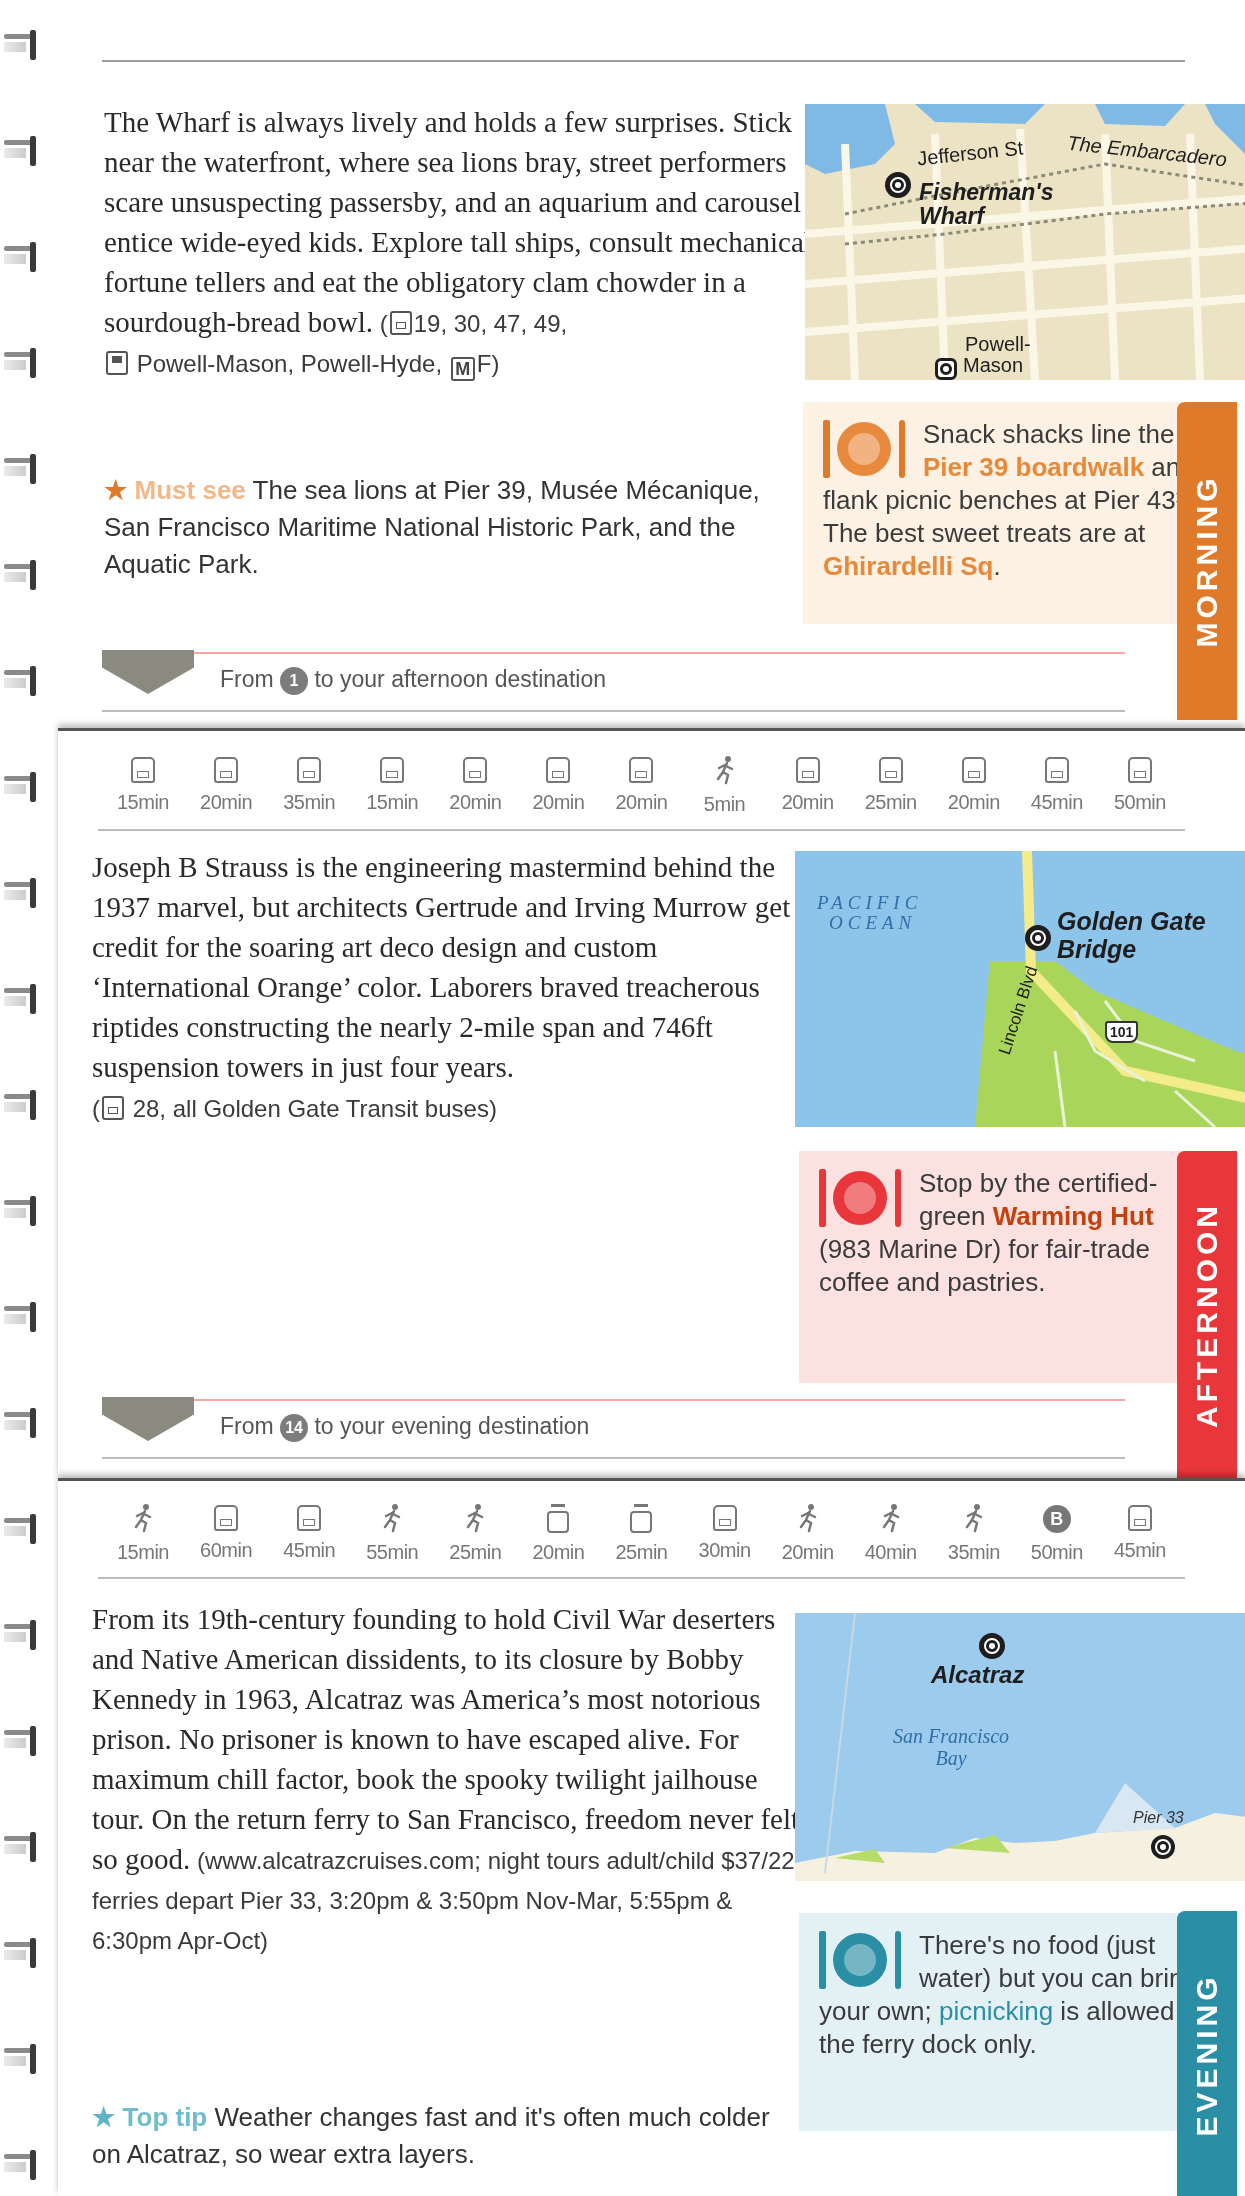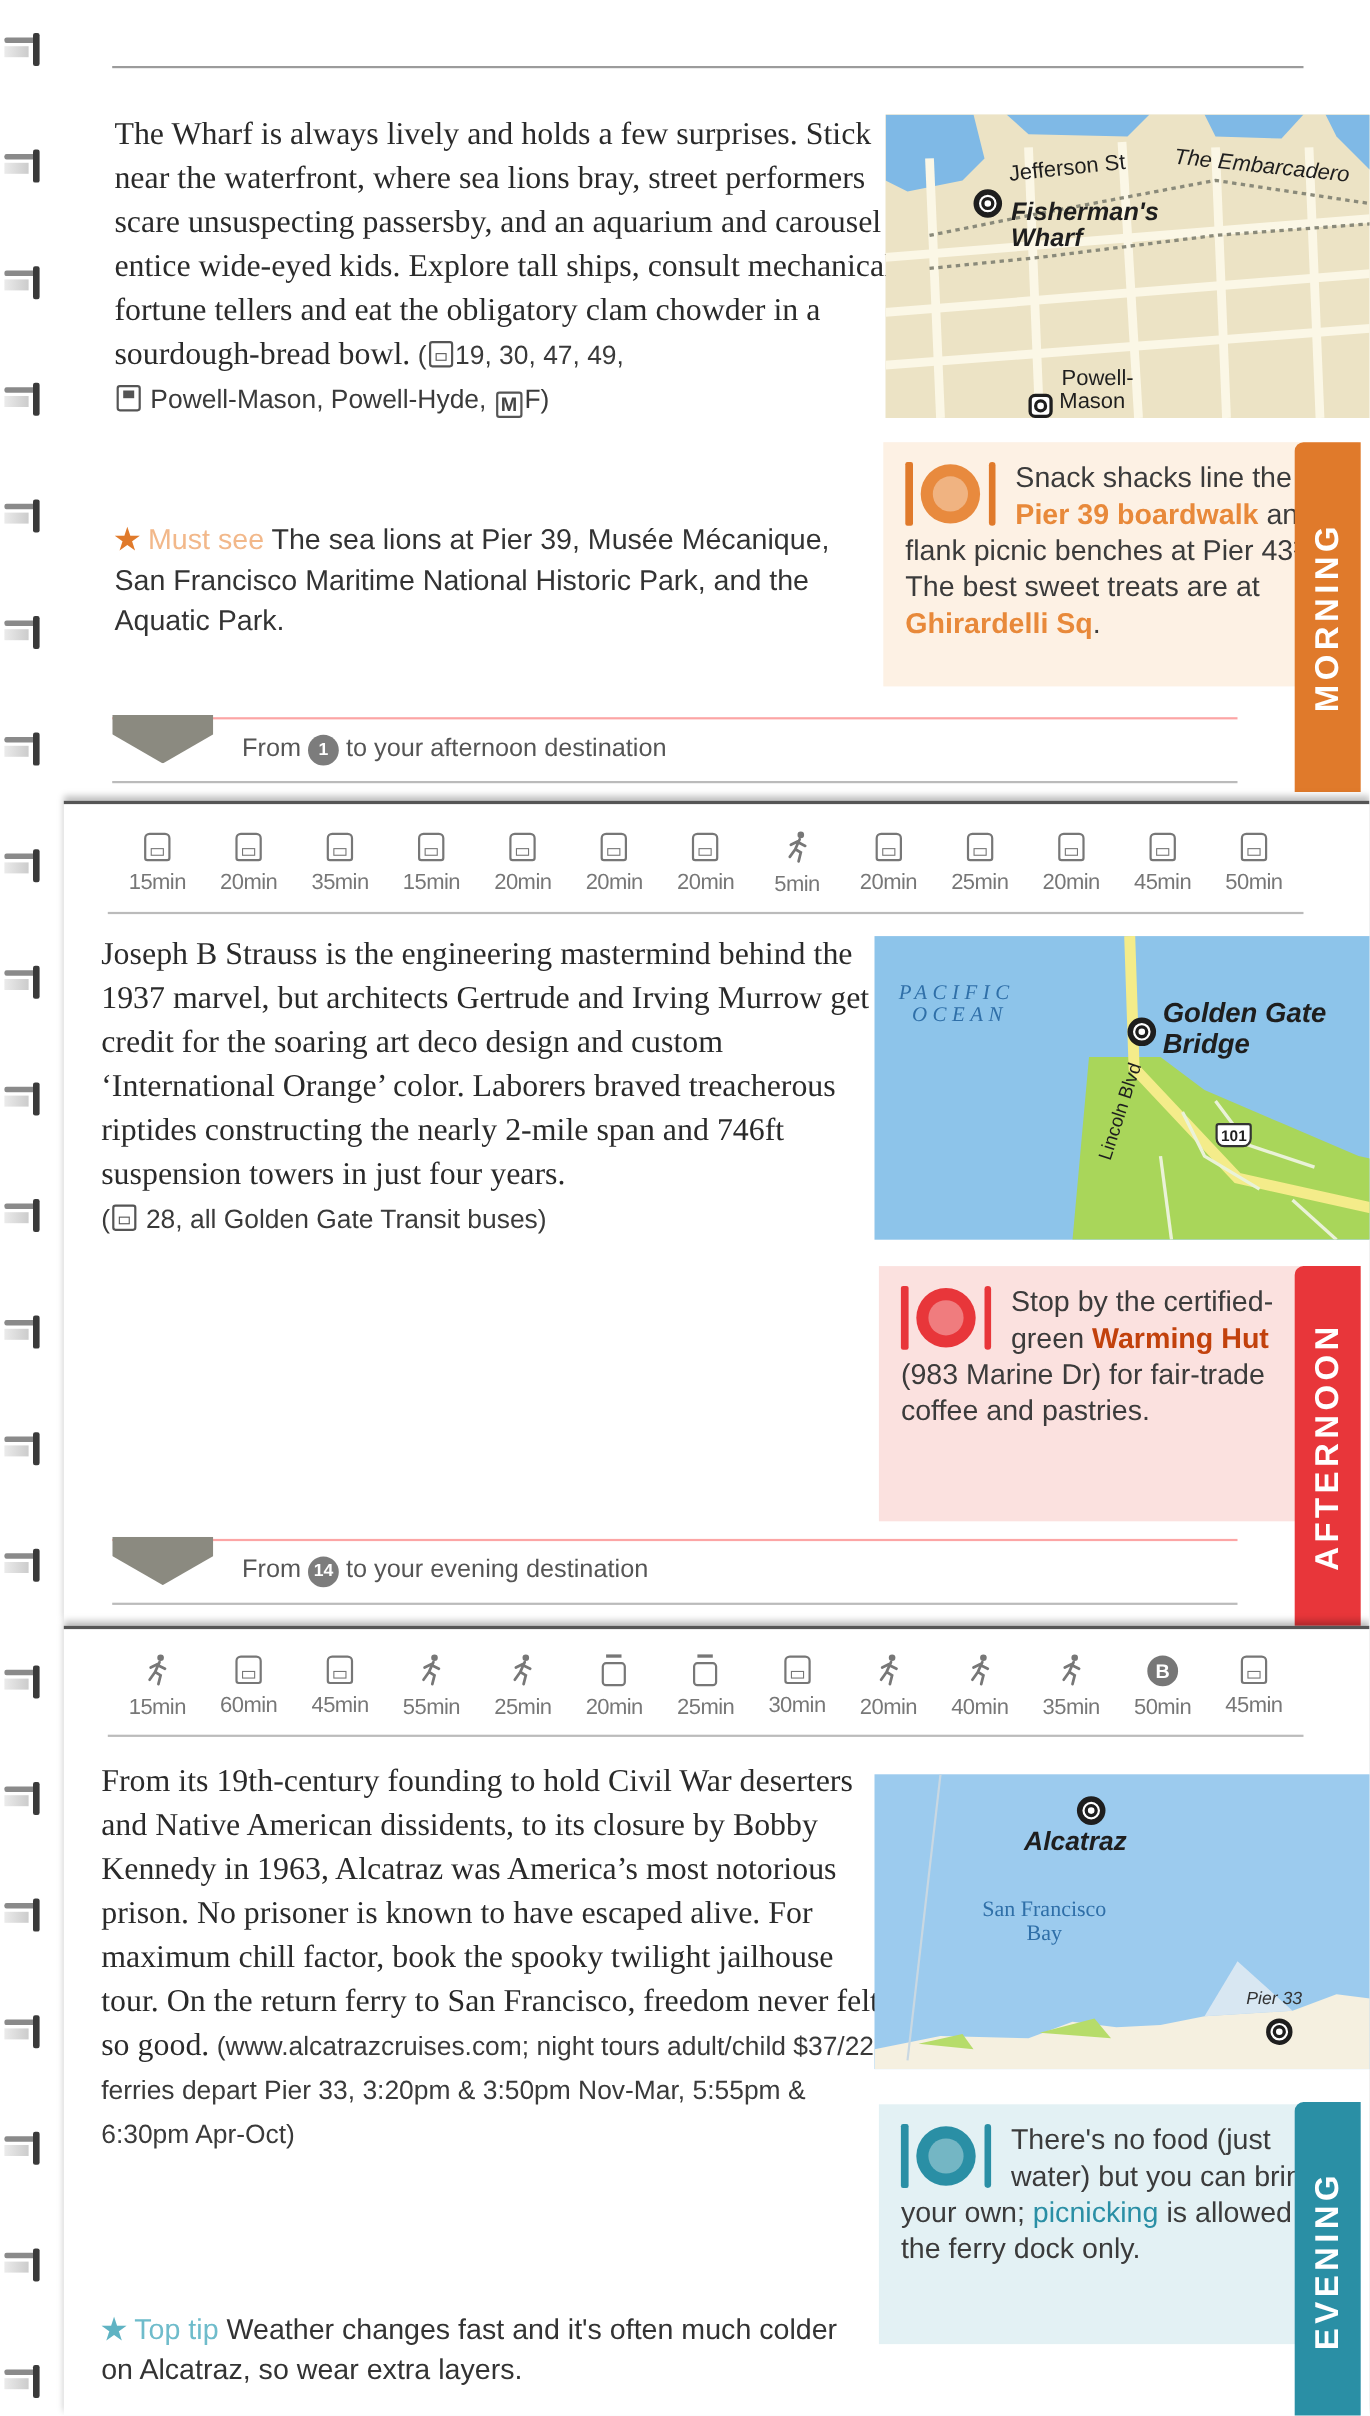--- a/index.html
+++ b/index.html
@@ -17,21 +17,21 @@
   .page.morning { top: 0; height: 720px; }
   .page.afternoon { top: 728px; height: 748px; border-top: 3px solid #555; box-shadow: 0 -4px 6px rgba(0,0,0,.25); }
   .page.evening { top: 1478px; height: 718px; border-top: 3px solid #555; box-shadow: 0 -4px 6px rgba(0,0,0,.25); }
 
   .top-rule { position: absolute; left: 44px; right: 60px; top: 60px; height: 2px; background: #9b9b9b; }
 
   .body-text { position: absolute; font-family: "Liberation Serif", serif; font-size: 29px; line-height: 40px; color: #2a2a2a; }
   .practical { font-family: "Liberation Sans", sans-serif; font-size: 24px; line-height: 32px; color: #3a3a3a; }
   .tip { position: absolute; font-family: "Liberation Sans", sans-serif; font-size: 26px; line-height: 37px; color: #333; }
   .tip .star { font-weight: bold; }
-  .tip .tip-label { font-weight: normal; }
+  .tip .tip-label { font-weight: bold; }
 
   .glyph { display: inline-block; width: 22px; height: 24px; border: 2px solid #555; border-radius: 3px; vertical-align: -3px; position: relative; margin: 0 2px; }
   .glyph.metro { font-size: 18px; line-height: 20px; text-align: center; font-weight: bold; color: #444; width: 24px; }
   .glyph.bus::after { content: ""; position: absolute; left: 4px; right: 4px; bottom: 4px; height: 5px; border: 1.5px solid #555; }
   .glyph.tram::before { content: ""; position: absolute; left: 4px; right: 4px; top: 3px; height: 7px; background: #555; }
 
   
   .map { position: absolute; overflow: hidden; }
   .map-label { position: absolute; color: #1e1e1e; }
   .sight-icon { position: absolute; width: 26px; height: 26px; border: 5px solid #1e1e1e; border-radius: 50%; background: #fff; }
@@ -445,21 +445,21 @@
   <div class="map" style="left:737px; top:132px; width:510px; height:268px; background:#9ccbee;">
     <svg width="510" height="268" style="position:absolute;left:0;top:0;">
       <path d="M0 250 L60 238 L140 240 L180 225 L220 230 L260 228 L300 220 L380 215 L420 200 L460 205 L510 210 L510 268 L0 268 Z" fill="#f5f0e0"></path>
       <path d="M40 245 L80 236 L90 250 Z" fill="#b6dc6a"></path>
       <path d="M150 235 L200 222 L215 240 Z" fill="#b6dc6a"></path>
       <path d="M330 170 L380 215 L300 220 Z" fill="#e7edf2" opacity=".8"></path>
       <path d="M60 0 L30 260" stroke="#c9d8e2" stroke-width="2" fill="none"></path>
     </svg>
     <div class="sight-icon" style="left:184px; top:20px;"></div>
     <div class="map-label" style="left:136px; top:48px; font-size:24px; font-weight:bold; font-style:italic;">Alcatraz</div>
-    <div class="map-label" style="left:98px; top:112px; font-family:'Liberation Serif',serif; font-size:20px; color:#2f6fa8; line-height:22px; text-align:center;">
+    <div class="map-label" style="left:98px; top:112px; font-family:'Liberation Serif',serif; font-style:italic; font-size:20px; color:#2f6fa8; line-height:22px; text-align:center;">
       <div>San Francisco</div>
         <div>Bay</div>
     </div>
     <div class="map-label" style="left:338px; top:196px; font-size:16px; font-style:italic; color:#333;">Pier 33</div>
     <div class="sight-icon" style="left:356px; top:222px; width:24px; height:24px; border-width:4px;"></div>
   </div>
 
   <div class="eat-box" style="left:741px; top:432px; width:432px; height:218px; background:#e3f1f4;">
     <div class="eat-icon">
       <div class="fork" style="background:#2a8fa5;"></div>

